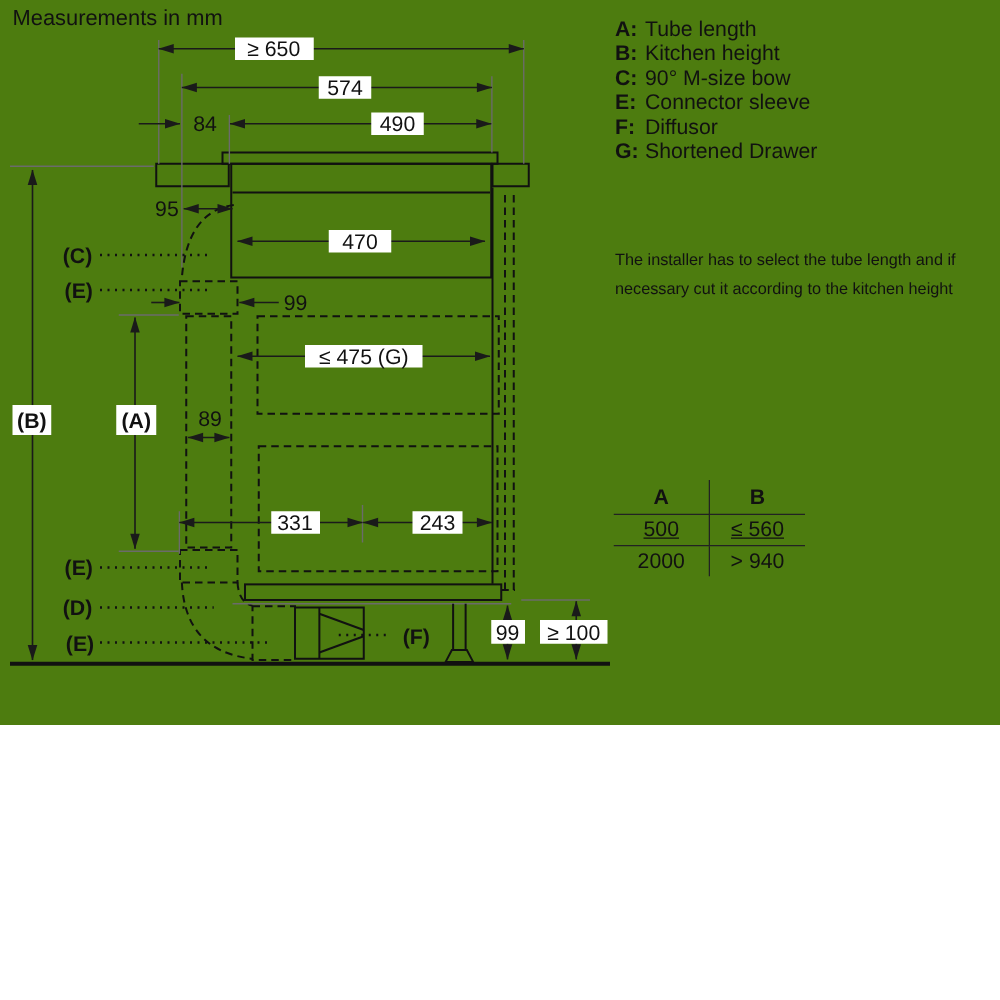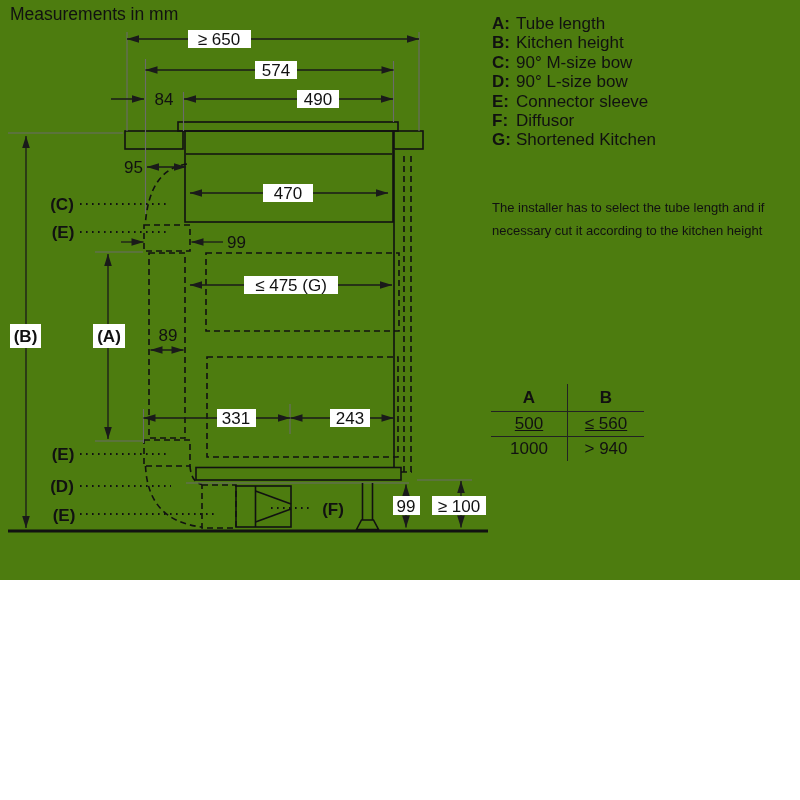--- a/index.html
+++ b/index.html
@@ -175,40 +175,39 @@
       <line x1="108" y1="254" x2="108" y2="439" class="dim" marker-start="url(#ah)" marker-end="url(#ah)"></line>
       <rect x="93" y="324" width="32" height="24" class="mask"></rect>
       <text x="109" y="342" text-anchor="middle" class="lbl">(A)</text>
     </g>
   </svg>
 
   <div class="legend">
     <div class="lg-row"><b>A:</b><span>Tube length</span></div>
     <div class="lg-row"><b>B:</b><span>Kitchen height</span></div>
     <div class="lg-row"><b>C:</b><span>90° M-size bow</span></div>
-    <div class="lg-row"><b>D:</b><span>90° L-size bow</span></div>
     <div class="lg-row"><b>E:</b><span>Connector sleeve</span></div>
     <div class="lg-row"><b>F:</b><span>Diffusor</span></div>
-    <div class="lg-row"><b>G:</b><span>Shortened Kitchen</span></div>
+    <div class="lg-row"><b>G:</b><span>Shortened Drawer</span></div>
   </div>
 
   <div class="note">The installer has to select the tube length and if necessary cut it according to the kitchen height</div>
 
   <table class="tbl">
     <thead>
       <tr>
         <th>A</th>
         <th>B</th>
       </tr>
     </thead>
     <tbody>
       <tr>
         <td>500</td>
         <td>≤ 560</td>
       </tr>
       <tr>
-        <td>1000</td>
+        <td>2000</td>
         <td>&gt; 940</td>
       </tr>
     </tbody>
   </table>
 
 </div>
 
 </body></html>

